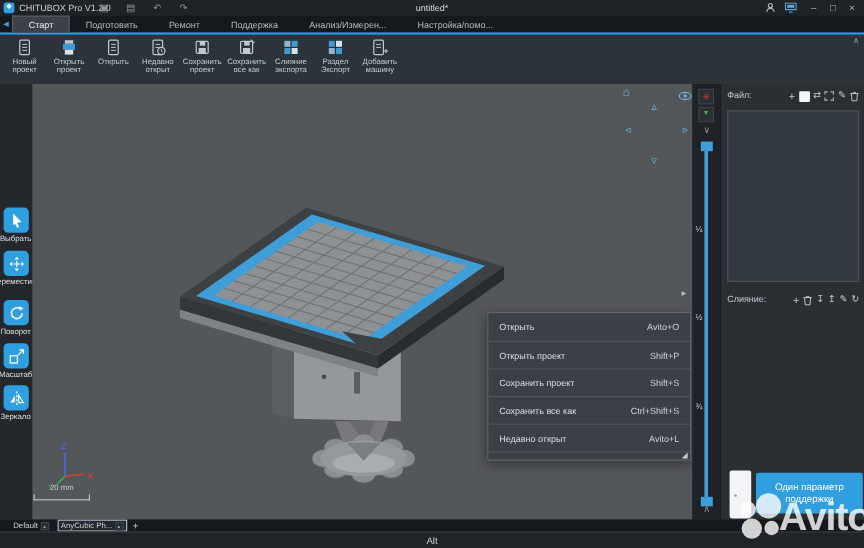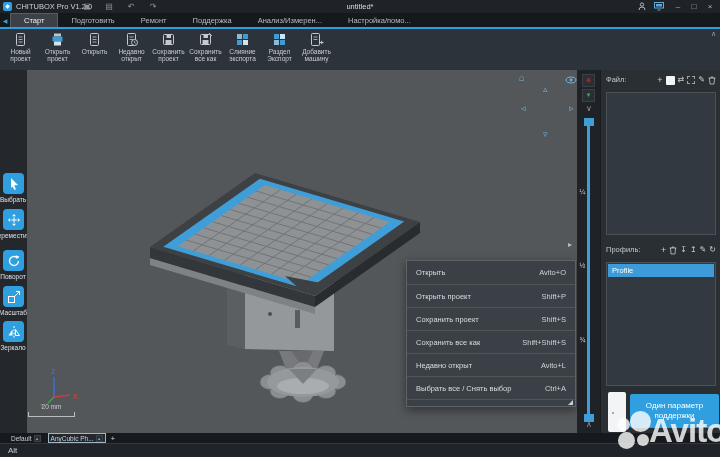--- a/index.html
+++ b/index.html
@@ -68,21 +68,21 @@
   .parambtn{position:absolute;left:29px;top:324px;width:89px;height:34px;background:#2f9fe0;border-radius:2px;
             color:#fff;display:flex;flex-direction:column;align-items:center;justify-content:center;font-size:8px;line-height:1.3}
   
   .machbar{left:0;top:433px;width:720px;height:10px;background:#16191d;display:flex;align-items:center;font-size:6.5px}
   .mtab{display:flex;align-items:center;gap:2px;color:#ccd1d6;padding:0 2px}
   .ddbox{width:7px;height:7px;background:#2a2f34;border:1px solid #3d434a;color:#9aa1a8;font-size:4.5px;
          line-height:6px;text-align:center}
   .mtab.sel{border:1px solid #9fb6c6;background:#23282d;height:10px}
   
   .statusbar{left:0;top:443px;width:720px;height:14px;background:#202428;border-top:1px solid #34383c;
-             display:flex;align-items:center;justify-content:space-between;padding:0 8px;font-size:8px;color:#c9ced3}
+             display:flex;align-items:center;justify-content:center;padding:0 8px;font-size:8px;color:#c9ced3}
   .stright{display:flex;gap:12px}
   
   .wm{position:absolute;left:612px;top:406px;width:115px;height:50px;opacity:.8;color:#fff;z-index:50;pointer-events:none}
   .wmc{position:absolute;background:#fff;border-radius:50%}
   .wmt{position:absolute;left:37px;top:6px;font-size:33px;font-weight:bold;letter-spacing:-1px}
   svg{display:block}
 </style>
 </head>
 <body>
 
@@ -334,29 +334,25 @@
         <div class="mrow">
           <span>Открыть проект</span>
           <span class="sc">Shift+P</span>
         </div>
         <div class="mrow">
           <span>Сохранить проект</span>
           <span class="sc">Shift+S</span>
         </div>
         <div class="mrow">
           <span>Сохранить все как</span>
-          <span class="sc">Shift+Shift+S</span>
+          <span class="sc">Ctrl+Shift+S</span>
         </div>
         <div class="mrow">
           <span>Недавно открыт</span>
           <span class="sc">Avito+L</span>
-        </div>
-        <div class="mrow">
-          <span>Выбрать все / Снять выбор</span>
-          <span class="sc">Ctrl+A</span>
         </div>
         <div class="mfoot">
           <div class="rc"></div>
         </div>
       </div>
     </div>
 
     <div class="slidercol">
       <div class="sqbtn" style="top:4px;color:#c03b34;font-size:8px;line-height:11px">✳</div>
       <div class="sqbtn" style="top:19px;color:#3fae53;font-size:6px;line-height:11px">▼</div>
@@ -382,37 +378,34 @@
           <span>
             <svg width="8" height="9" viewBox="0 0 8 9">
                 <path d="M0.5 2h7M3 2V1h2v1M1.5 2l.5 6h4l.5-6" stroke="#c3c9cf" fill="none" stroke-width=".8"></path>
               </svg>
           </span>
         </span>
       </div>
       <div class="plist" style="top:22px;height:143px"></div>
 
       <div class="phead" style="top:175px">
-        <span class="plabel">Профиль:</span>
+        <span class="plabel">Слияние:</span>
         <span class="picons">
           <span class="pic" style="font-size:9px">+</span>
           <span>
             <svg width="8" height="9" viewBox="0 0 8 9">
                 <path d="M0.5 2h7M3 2V1h2v1M1.5 2l.5 6h4l.5-6" stroke="#c3c9cf" fill="none" stroke-width=".8"></path>
               </svg>
           </span>
           <span class="pic">↧</span>
           <span class="pic">↥</span>
           <span class="pic">✎</span>
           <span class="pic">↻</span>
         </span>
       </div>
-      <div class="plist" style="top:192px;height:124px">
-        <div class="profrow">Profile</div>
-      </div>
 
       <div class="machprev">
         <div class="machdot"></div>
       </div>
       <div class="parambtn">
         <span>Один параметр</span>
         <span>поддержки</span>
       </div>
     </div>
   </div>

